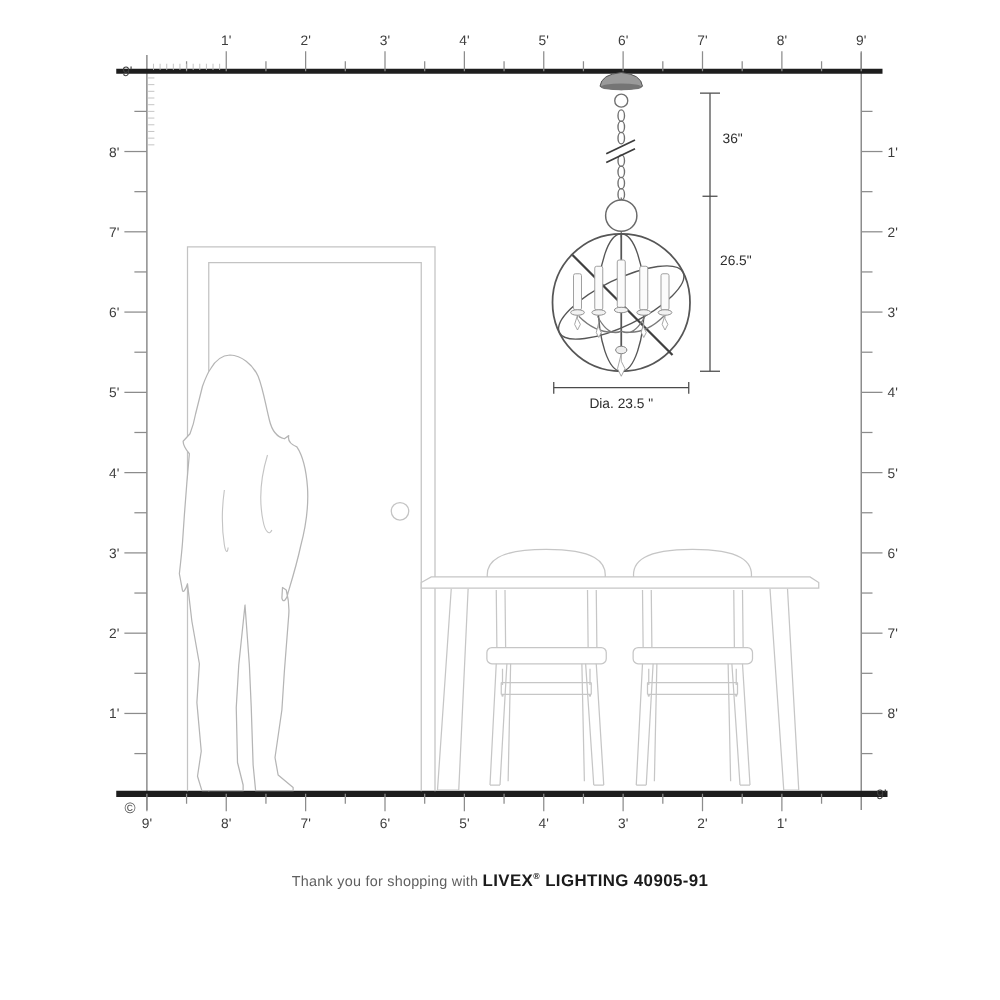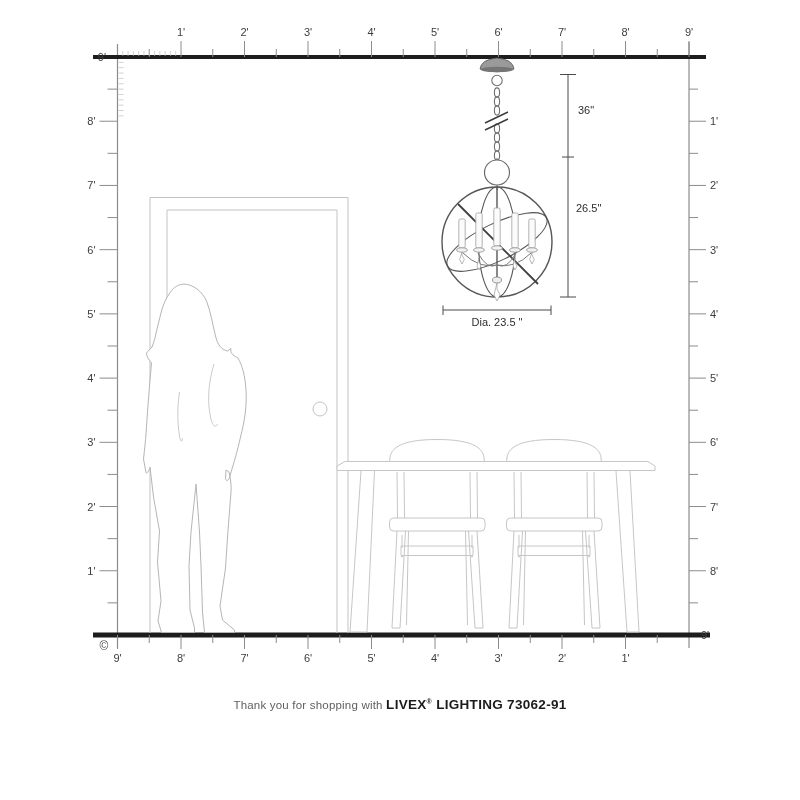--- a/index.html
+++ b/index.html
@@ -302,14 +302,14 @@
     <line x1="443" y1="305.5" x2="443" y2="315"></line>
     <line x1="551" y1="305.5" x2="551" y2="315"></line>
   </g>
   <text class="dim" x="578" y="114" text-anchor="start">36"</text>
   <text class="dim" x="576" y="212" text-anchor="start">26.5"</text>
   <text class="dim" x="497" y="326" text-anchor="middle">Dia. 23.5 "</text>
 </svg>
 
 <div class="footer">
   <span>Thank you for shopping with</span>
-  <span class="brand"><span>LIVEX</span><sup>®</sup> <span>LIGHTING 73062-91</span></span>
+  <span class="brand"><span>LIVEX</span><sup>®</sup> <span>LIGHTING 40905-91</span></span>
 </div>
 
 </body></html>

